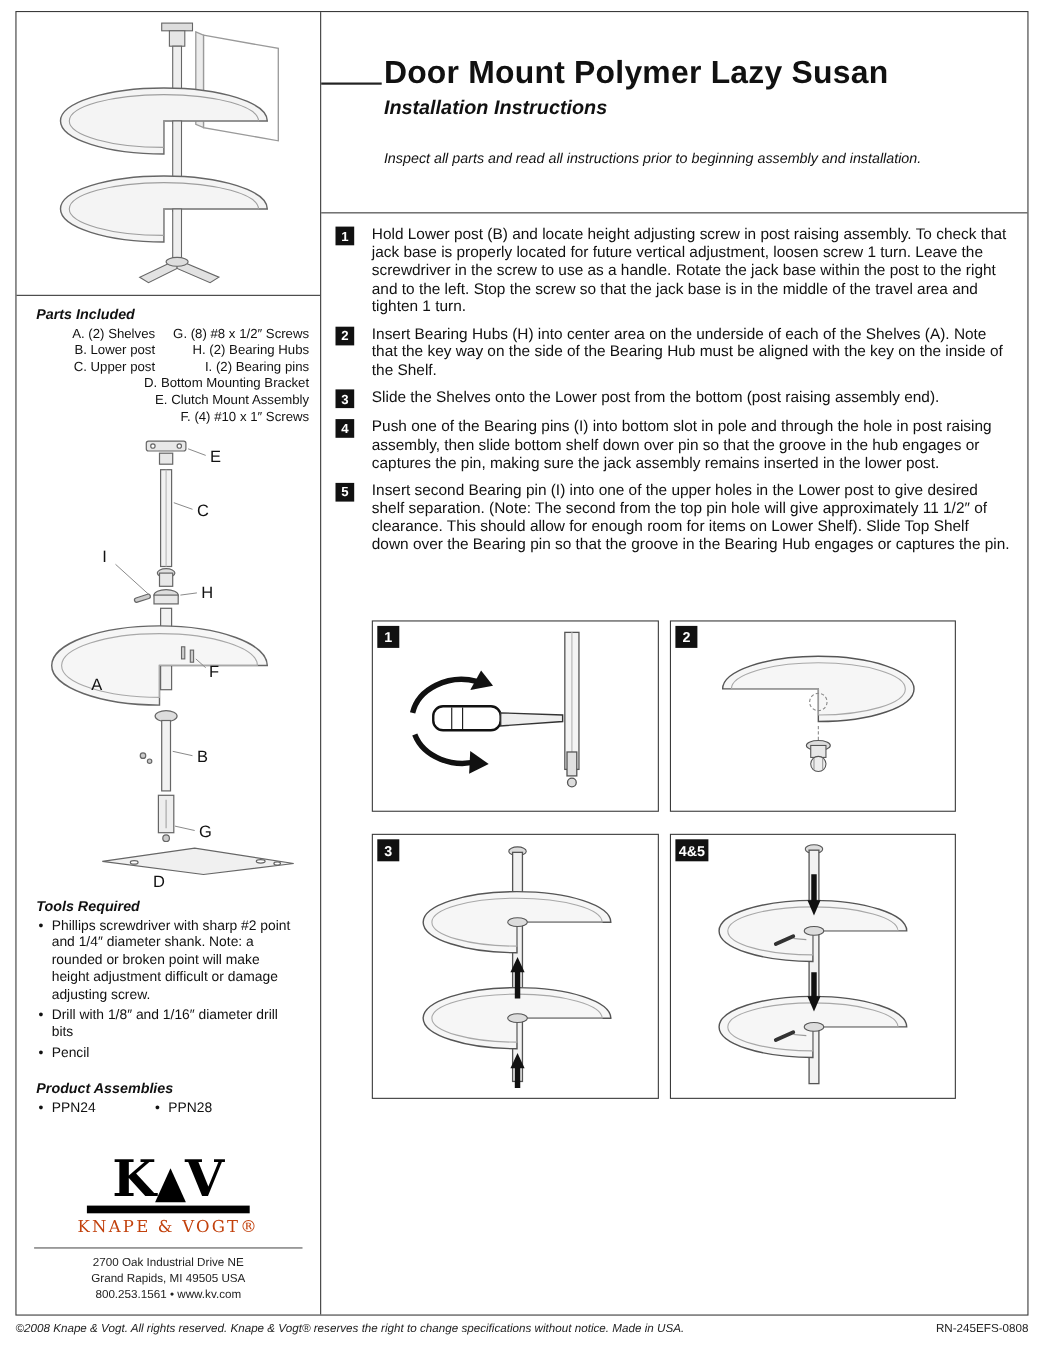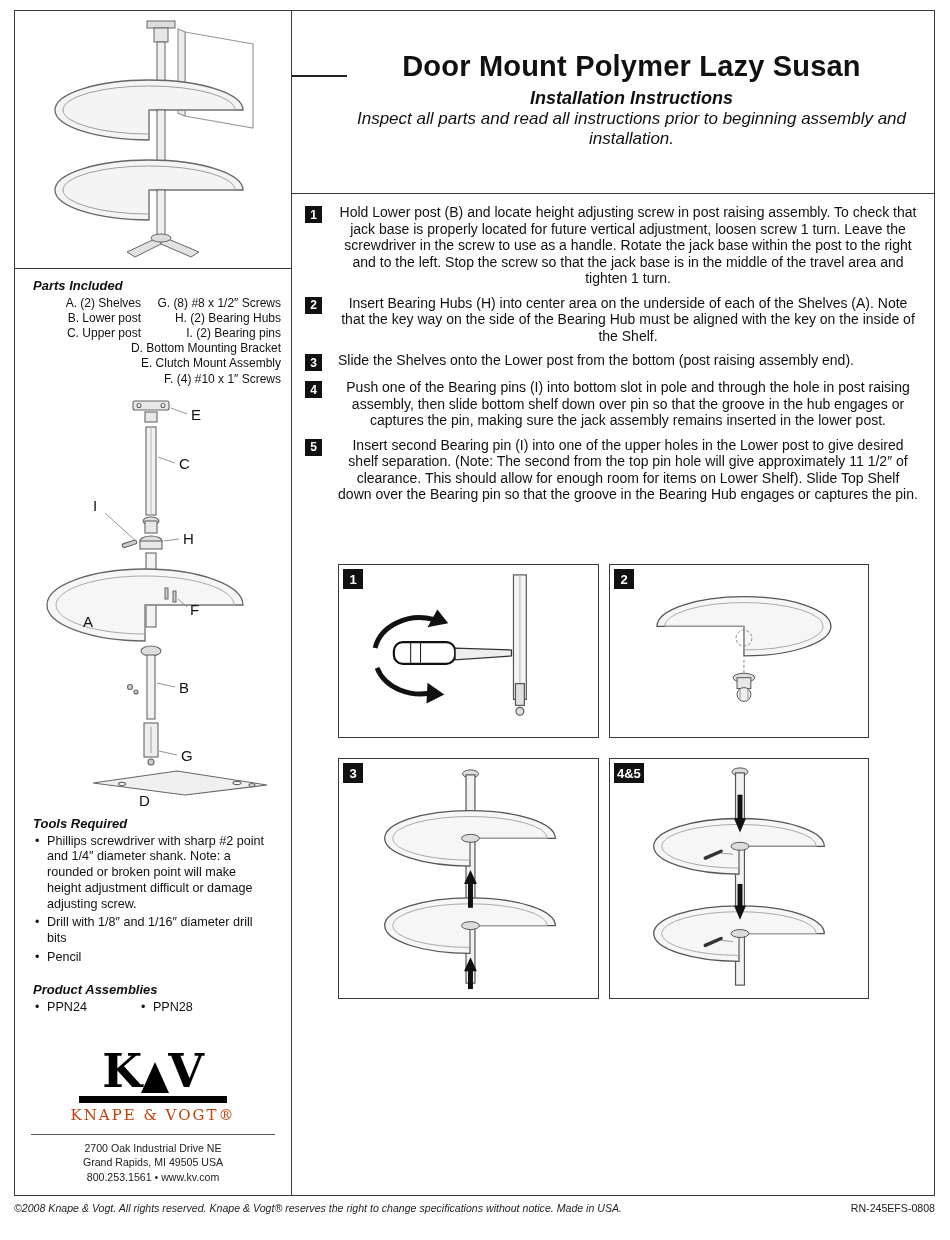--- a/index.html
+++ b/index.html
@@ -51,29 +51,29 @@
   .logo-name {
     font-family: "DejaVu Serif", serif; font-size: 15px; letter-spacing: 2px;
     text-transform: uppercase; color: #c2410c;
   }
   .address {
     border-top: 1px solid #555; margin: 10px 16px 0 16px;
     padding: 6px 0 10px 0; text-align: center;
     font-size: 10.6px; line-height: 1.4; color: #222;
   }
   
-  .right-col { flex: 1; position: relative; text-align: center; }
+  .right-col { flex: 1; position: relative; }
   .title-block {
     height: 183px; border-bottom: 1.5px solid #3a3a3a;
     padding: 40px 20px 0 57px; position: relative;
   }
   .title-dash { position: absolute; left: 0; top: 64px; width: 55px; height: 2px; background: #222; }
   .doc-title { font-size: 29px; font-weight: bold; line-height: 1.1; letter-spacing: 0.2px; }
   .doc-subtitle { font-size: 18px; font-weight: bold; font-style: italic; margin-top: 5px; }
-  .doc-note { font-size: 17px; font-style: italic; }
+  .doc-note { font-size: 13px; font-style: italic; margin-top: 27px; }
   .steps { padding: 10px 16px 0 13px; }
   .step { display: flex; margin-bottom: 8px; }
   .step-num {
     flex: 0 0 17px; height: 17px; margin-top: 2px; margin-right: 16px;
     background: #111; color: #fff; font-size: 12px; font-weight: bold;
     display: flex; align-items: center; justify-content: center;
   }
   .step-text { font-size: 14px; line-height: 1.18; }
   .figures {
     position: absolute; top: 553px; left: 46px;

